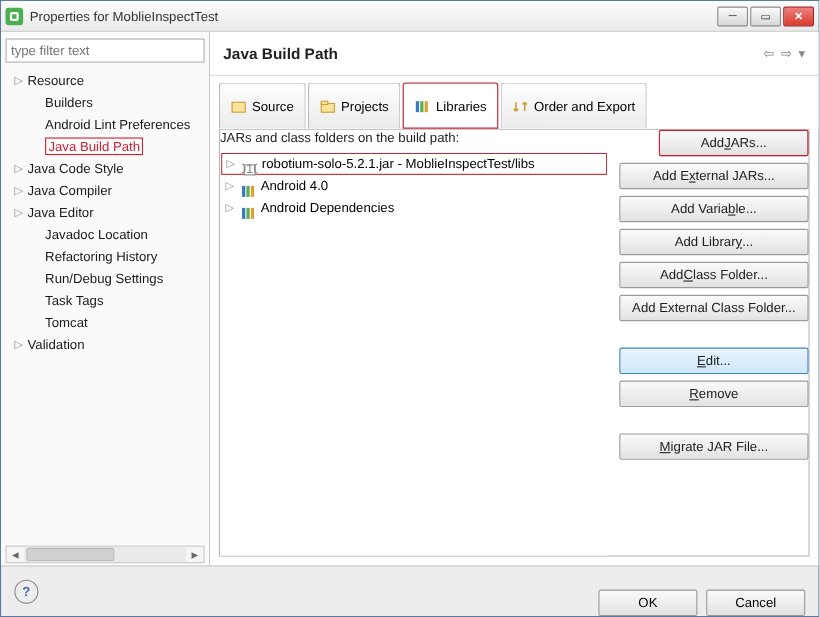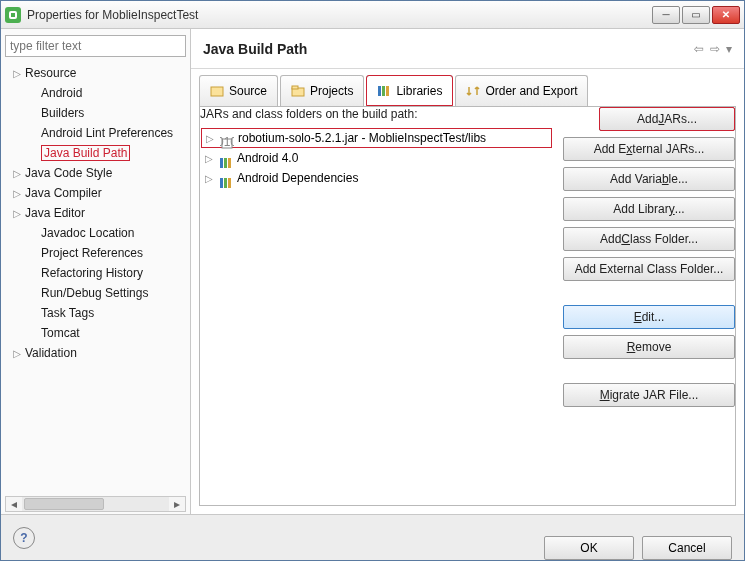--- a/index.html
+++ b/index.html
@@ -29,21 +29,21 @@
   .sb-scroll .track{flex:1;background:#eaeaea;height:100%;position:relative;}
   .sb-scroll .thumb{position:absolute;left:2px;top:1px;bottom:1px;width:80px;background:#d0d0d0;border:1px solid #bbb;border-radius:2px;}
 
   .main { flex:1; display:flex; flex-direction:column; background:#fff; }
   .banner { height:40px; background:#fff; display:flex; align-items:center; padding:0 12px; border-bottom:1px solid #d8d8d8; justify-content:space-between; }
   .banner h1 { font-size:14px; font-weight:bold; color:#222; }
   .banner-icons { display:flex; gap:6px; color:#888; }
   .banner-icons span{font-size:12px;}
 
   .tabs { display:flex; align-items:flex-end; padding:6px 8px 0 8px; background:#fff; }
-  .tab { height:31px; padding:0 10px; display:flex; align-items:center; gap:5px; border:1px solid #b9b9b9; border-bottom:none; background:linear-gradient(#fefefe,#ebebeb); border-radius:3px 3px 0 0; margin-right:2px; cursor:default; position:relative; }
+  .tab { height:42px; padding:0 10px; display:flex; align-items:center; gap:5px; border:1px solid #b9b9b9; border-bottom:none; background:linear-gradient(#fefefe,#ebebeb); border-radius:3px 3px 0 0; margin-right:2px; cursor:default; position:relative; }
   .tab .ic { width:14px; height:12px; }
   .tab.hi { outline:1px solid #c23; outline-offset:-1px; }
   .tab.active { background:#fff; z-index:2;}
   .tabrow { position:relative; }
 
   .tabbody { flex:1; border:1px solid #b9b9b9; margin:0 8px 8px 8px; background:#fff; display:flex; gap:10px; }
   .listcol { flex:1; display:flex; flex-direction:column; }
   .listcol .lbl2 { margin-bottom:6px; color:#222; }
   .jarlist { flex:1; border:1px solid #fff; overflow:auto; }
   .jar-item { display:flex; align-items:center; height:20px; padding-left:4px; gap:4px; }
@@ -86,24 +86,20 @@
 
     <div class="sidebar">
       <input class="filter" placeholder="type filter text" style="">
       <div class="tree" id="tree">
           <div class="tree-item">
             <span class="tw">▷</span>
             <span class="lbl">Resource</span>
           </div>
           <div class="tree-item child">
             <span class="tw"></span>
-            <span class="lbl">Android</span>
-          </div>
-          <div class="tree-item child">
-            <span class="tw"></span>
             <span class="lbl">Builders</span>
           </div>
           <div class="tree-item child">
             <span class="tw"></span>
             <span class="lbl">Android Lint Preferences</span>
           </div>
           <div class="tree-item child selected">
             <span class="tw"></span>
             <span class="lbl">Java Build Path</span>
           </div>
@@ -115,24 +111,20 @@
             <span class="tw">▷</span>
             <span class="lbl">Java Compiler</span>
           </div>
           <div class="tree-item">
             <span class="tw">▷</span>
             <span class="lbl">Java Editor</span>
           </div>
           <div class="tree-item child">
             <span class="tw"></span>
             <span class="lbl">Javadoc Location</span>
-          </div>
-          <div class="tree-item child">
-            <span class="tw"></span>
-            <span class="lbl">Project References</span>
           </div>
           <div class="tree-item child">
             <span class="tw"></span>
             <span class="lbl">Refactoring History</span>
           </div>
           <div class="tree-item child">
             <span class="tw"></span>
             <span class="lbl">Run/Debug Settings</span>
           </div>
           <div class="tree-item child">

